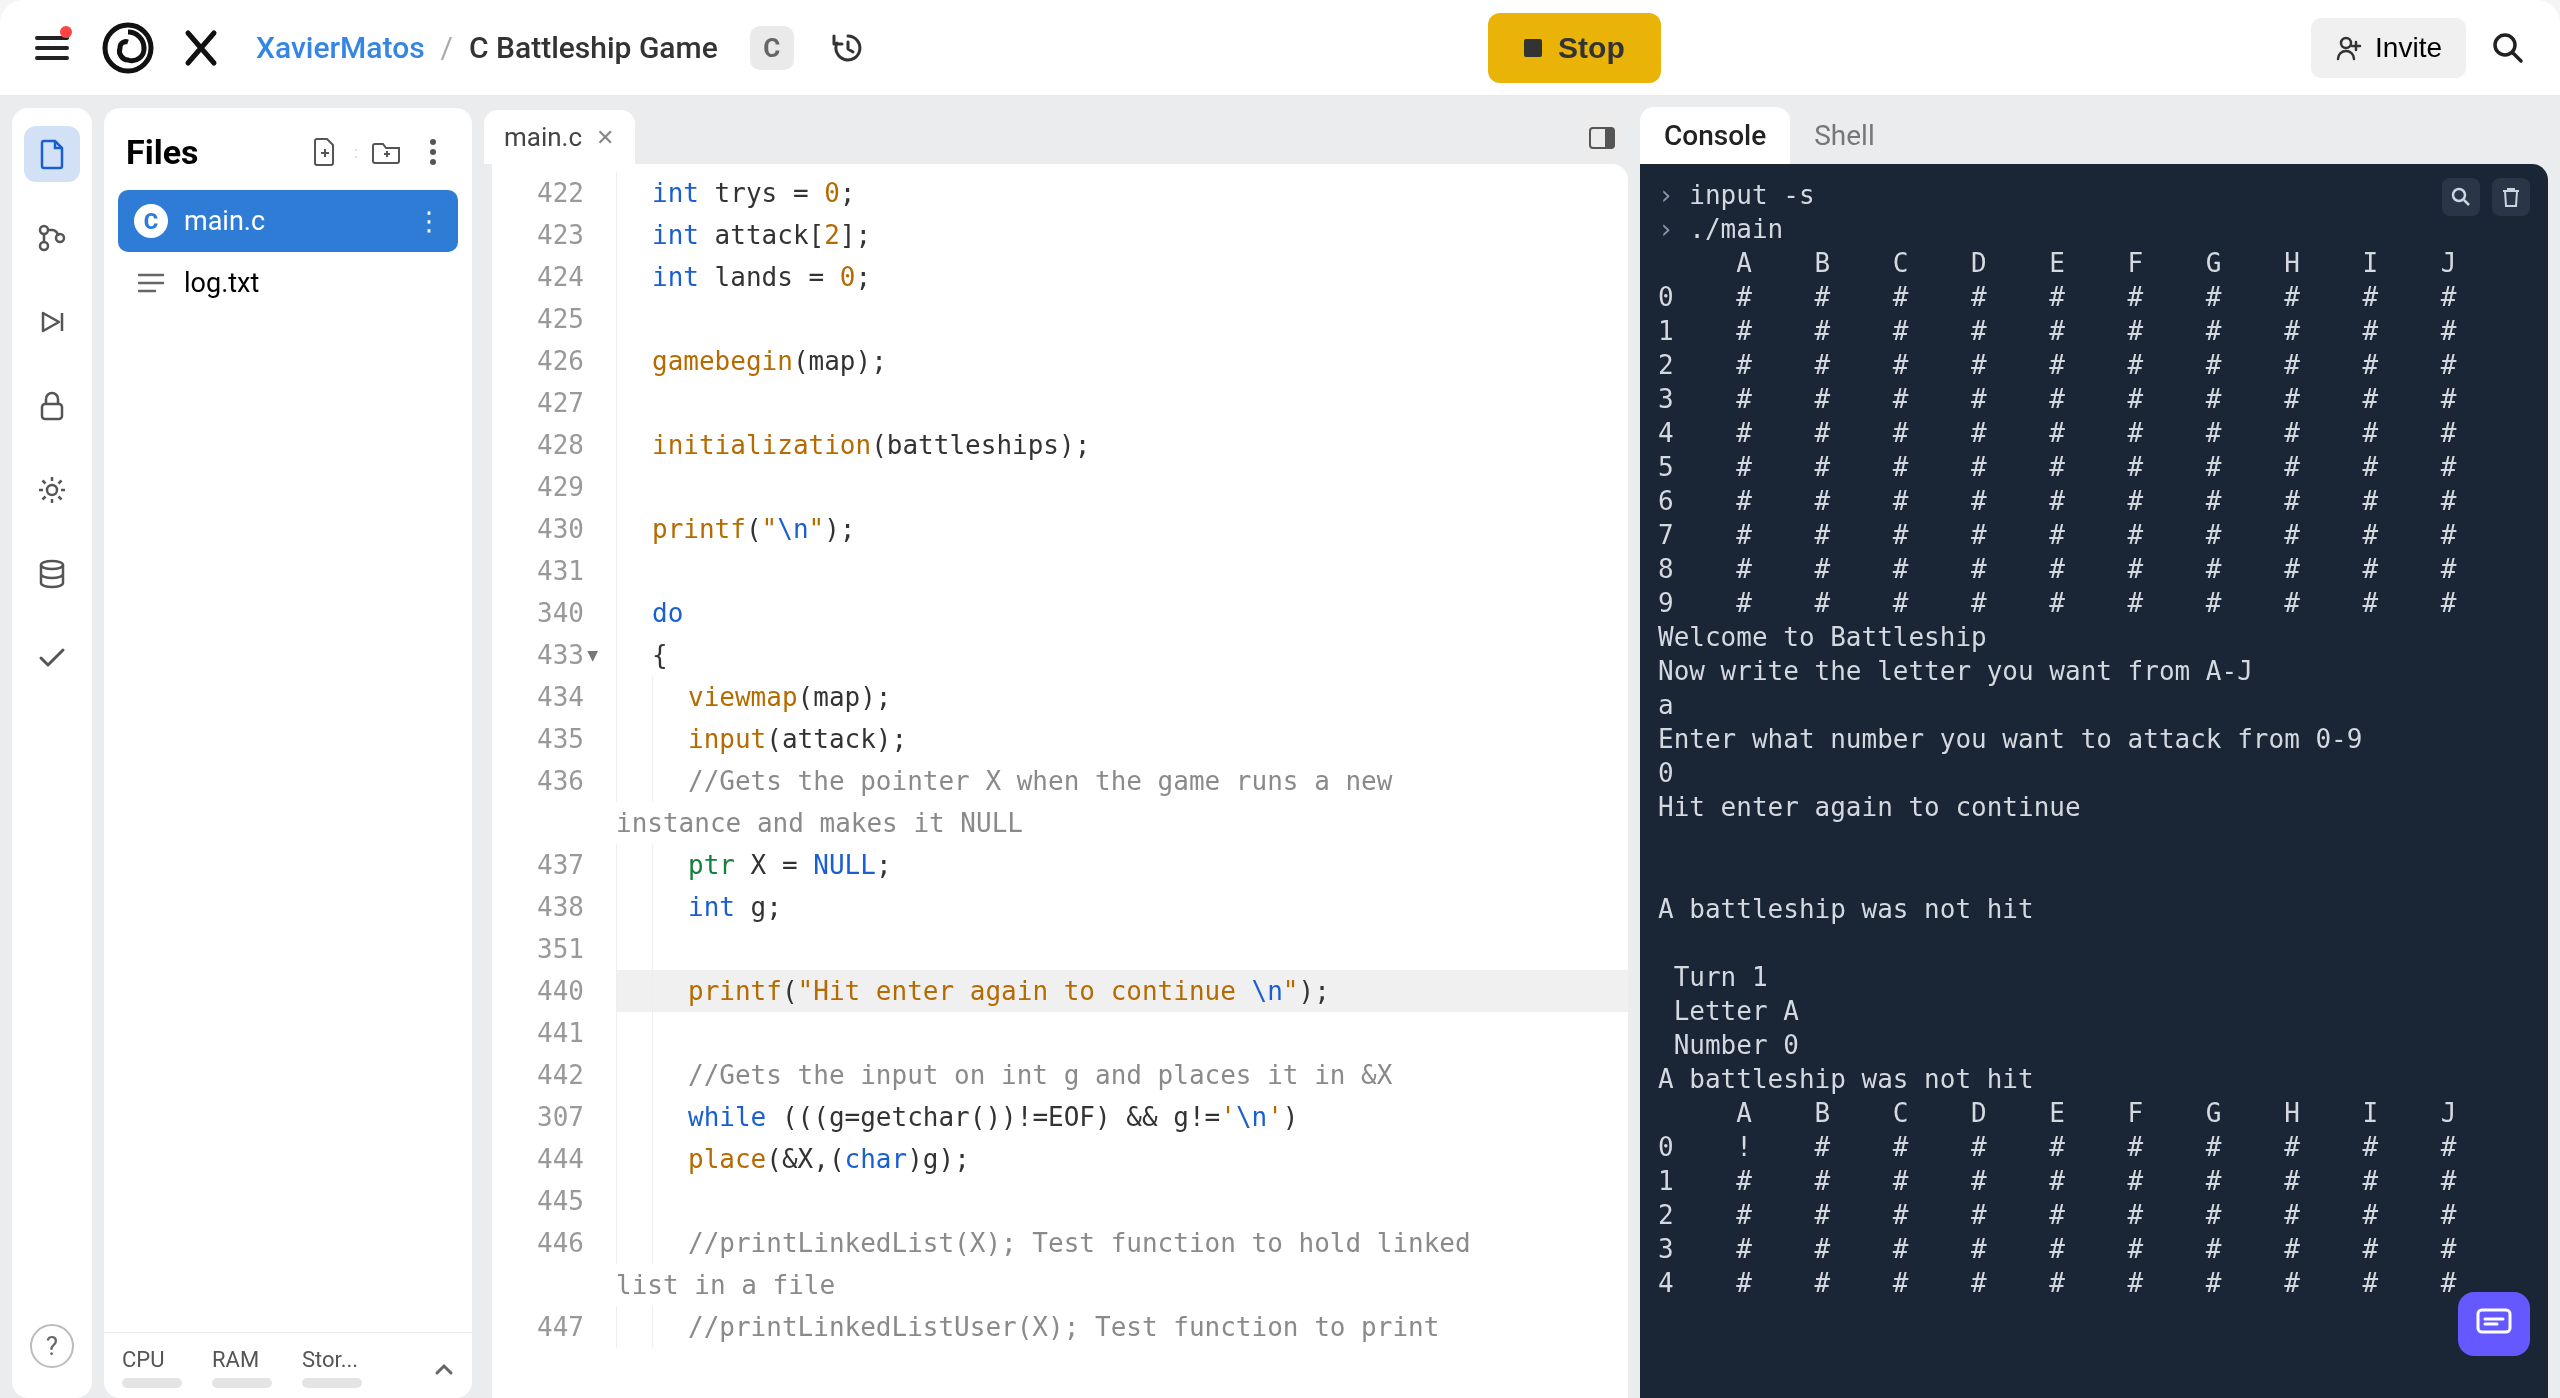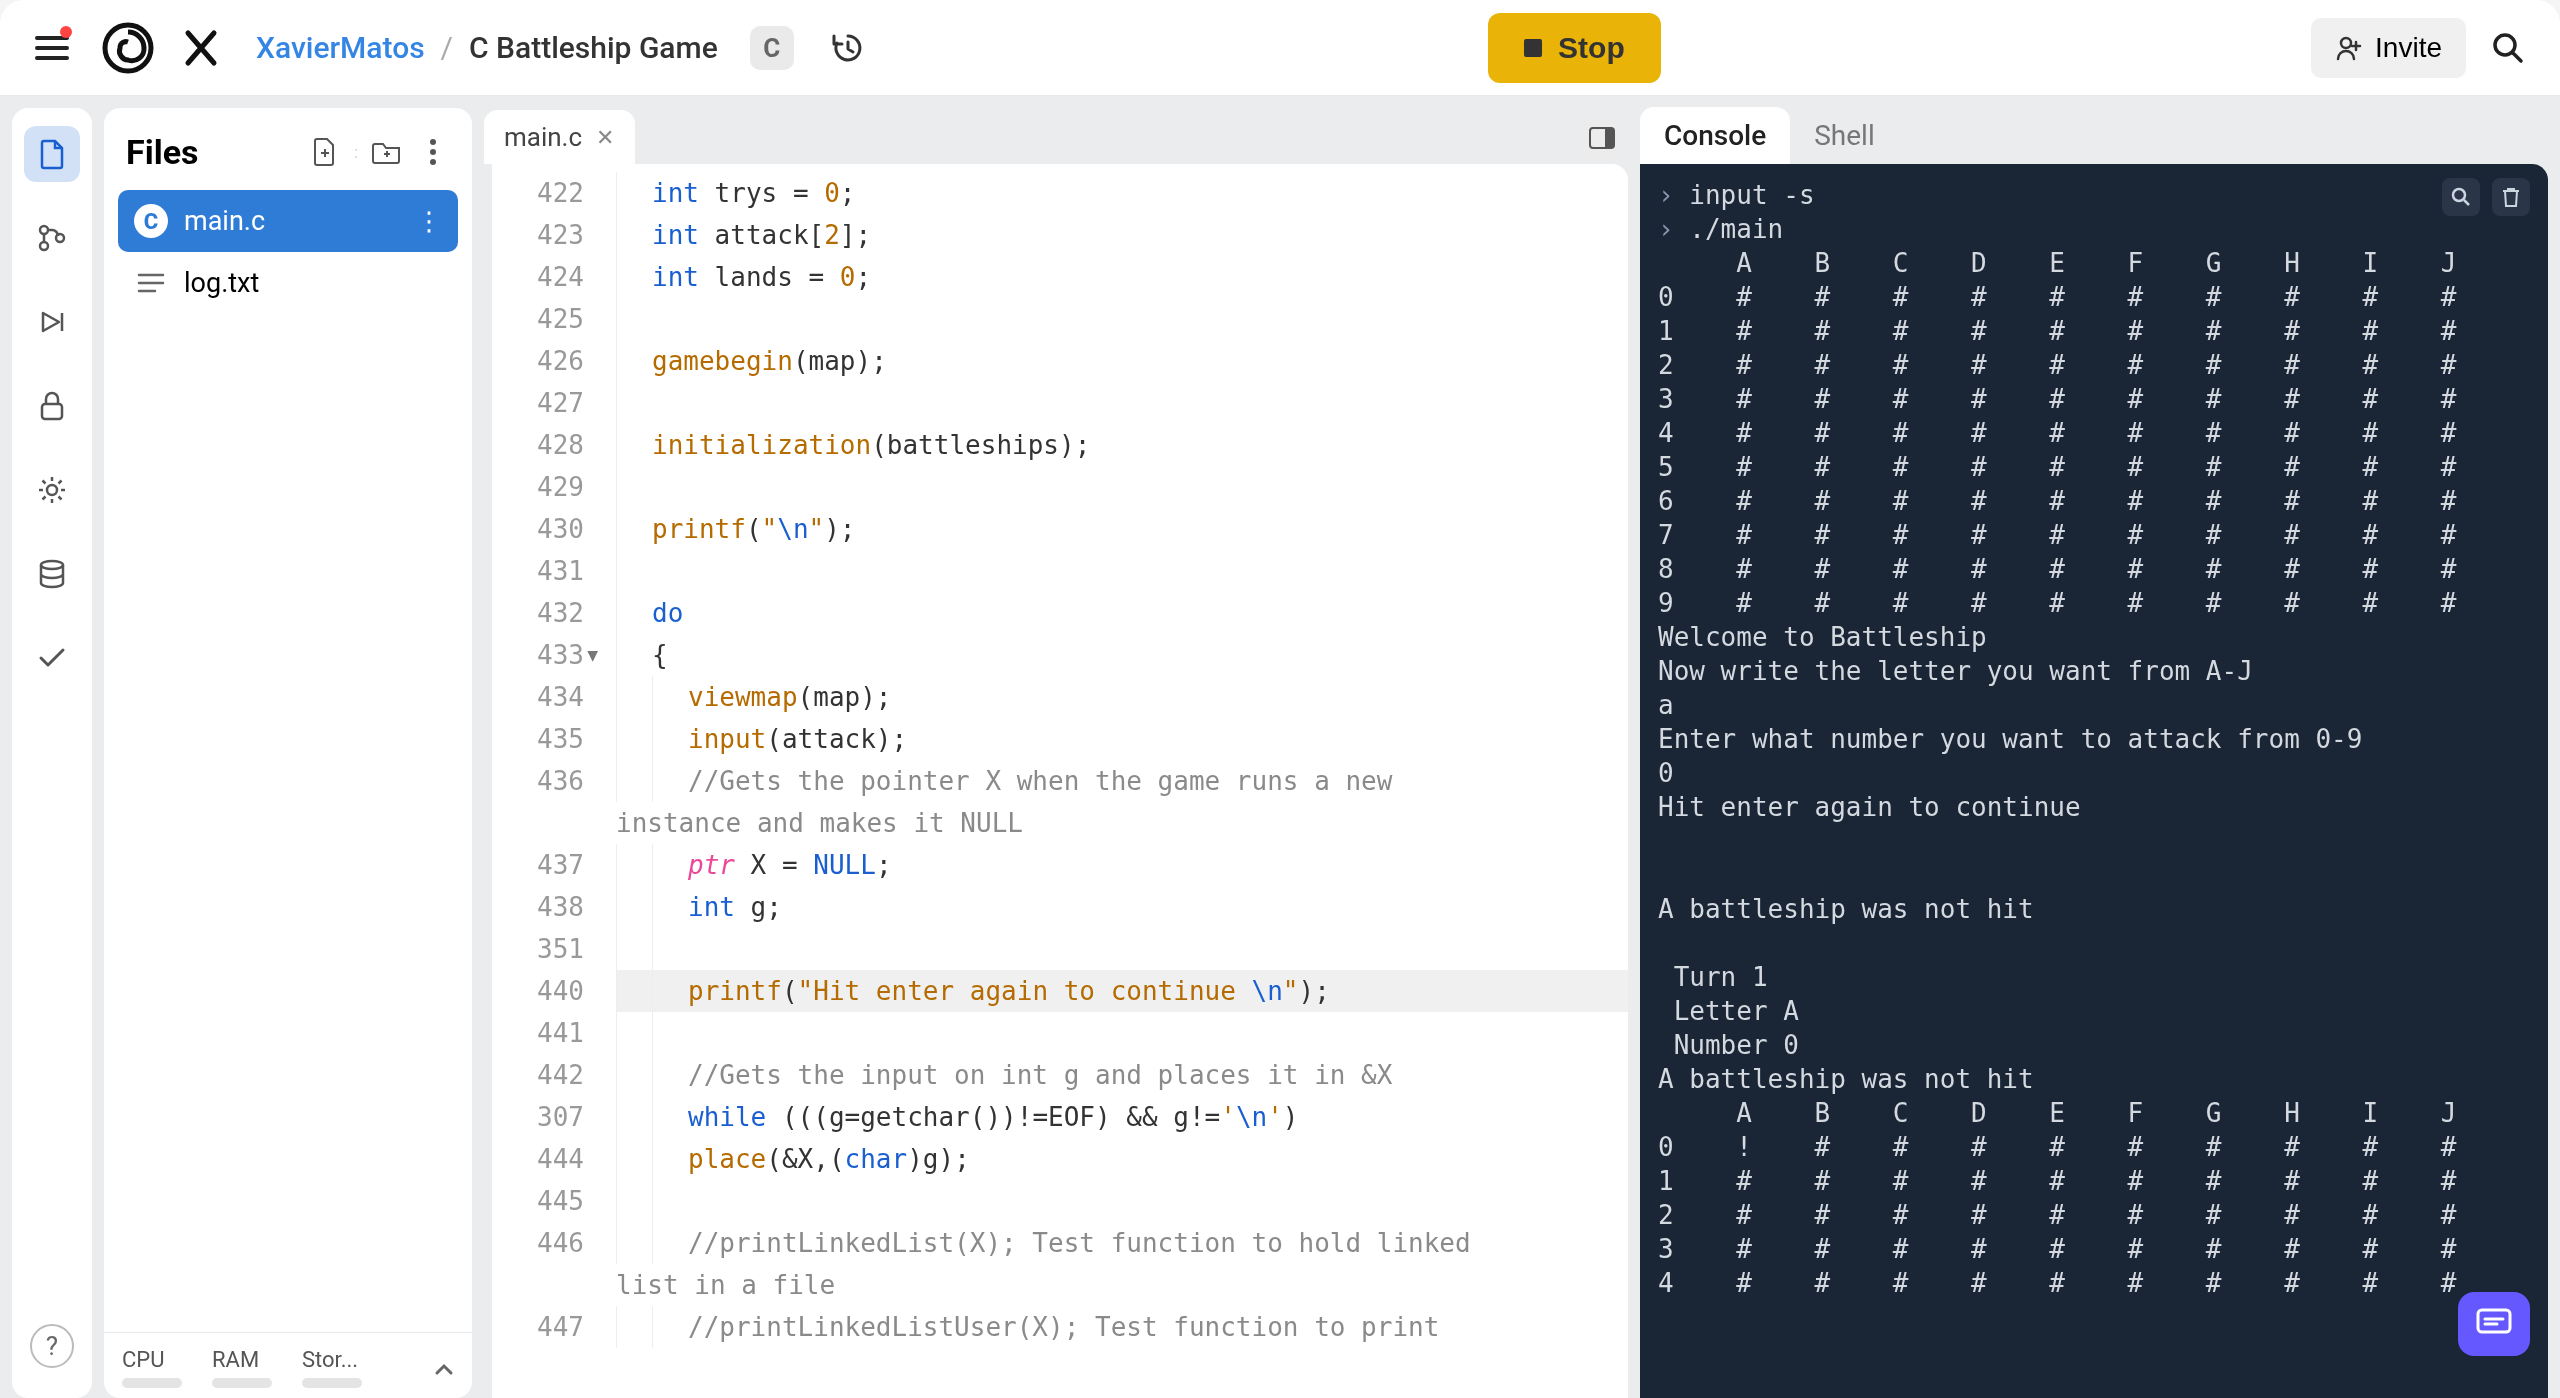--- a/index.html
+++ b/index.html
@@ -339,21 +339,21 @@
 }
 .code .cl { display: block; min-height: 42px; }
 .code .hl { background: #f0f0f0; }
 .code .indent { border-left: 1px solid #eee; display: inline-block; width: 36px; height: 42px; vertical-align: top; }
 .c-kw { color: #1a5fd0; }
 .c-num { color: #b56b00; }
 .c-fn { color: #b56b00; }
 .c-str { color: #b56b00; }
 .c-esc { color: #1a5fd0; }
 .c-cmt { color: #8a8a8a; }
-.c-type { color: #ec4899; font-style: italic; }
+.c-type { color: #15803d; }
 
 .console-panel {
   width: 908px;
   display: flex;
   flex-direction: column;
 }
 .console-tabs {
   display: flex;
   align-items: flex-end;
   height: 56px;
@@ -604,21 +604,21 @@
             <div class="gline">422</div>
             <div class="gline">423</div>
             <div class="gline">424</div>
             <div class="gline">425</div>
             <div class="gline">426</div>
             <div class="gline">427</div>
             <div class="gline">428</div>
             <div class="gline">429</div>
             <div class="gline">430</div>
             <div class="gline">431</div>
-            <div class="gline">432</div>
+            <div class="gline">340</div>
             <div class="gline">433<span class="fold">▼</span></div>
             <div class="gline">434</div>
             <div class="gline">435</div>
             <div class="gline">436</div>
             <div class="gline">&nbsp;</div>
             <div class="gline">437</div>
             <div class="gline">438</div>
             <div class="gline">351</div>
             <div class="gline">440</div>
             <div class="gline">441</div>

